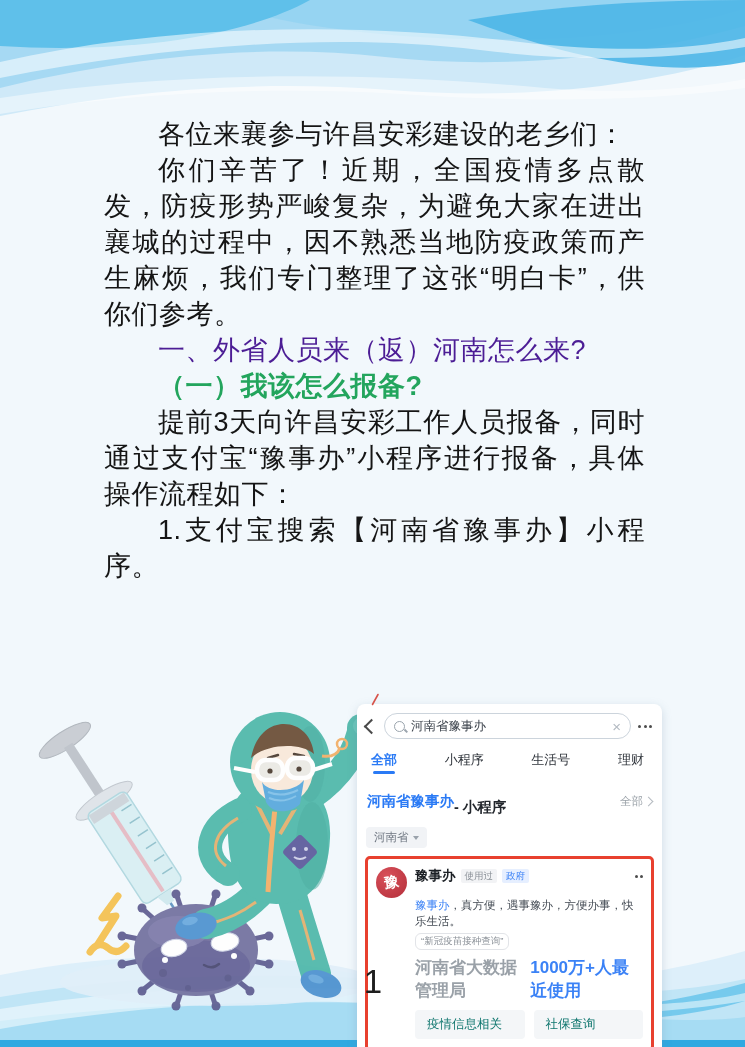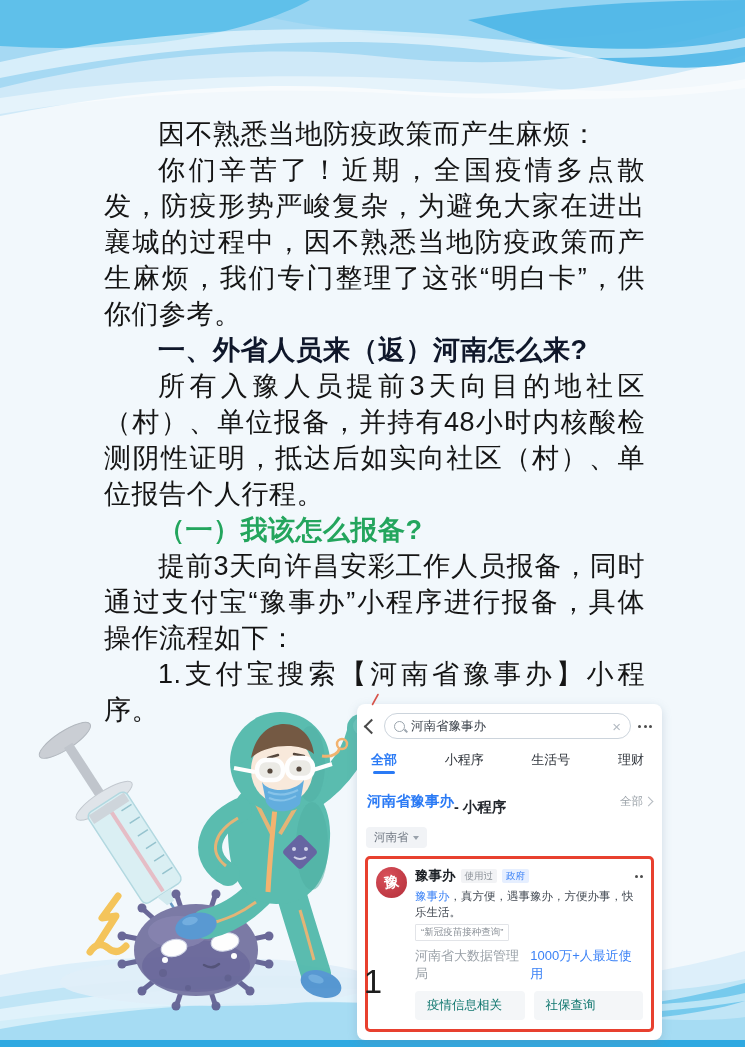--- a/index.html
+++ b/index.html
@@ -5,21 +5,21 @@
   html,body{margin:0;padding:0;}
   body{font-family:"Liberation Sans","DejaVu Sans",sans-serif;}
   .page{position:relative;width:745px;height:1047px;overflow:hidden;background:#f2f8fc;}
   .wave{position:absolute;left:0;width:745px;pointer-events:none;}
   .wave.top{top:0;height:122px;}
   .wave.bottom{bottom:0;height:112px;}
   
   .content{position:absolute;left:104px;top:116px;width:541px;color:#151515;
            font-size:27px;line-height:36px;text-align:justify;letter-spacing:.5px;}
   .content p{margin:0;text-indent:2em;text-align:justify;text-align-last:left;}
-  .h-red{color:#0f172a;font-weight:bold;}
+  .h-red{color:#4c1d95;font-weight:normal;}
   .h-green{color:#23a55d;font-weight:bold;}
   
   .shot{position:absolute;left:357px;top:704px;width:305px;background:#fff;border-radius:8px;
         box-shadow:0 3px 10px rgba(110,140,165,.28);padding-bottom:8px;z-index:4;}
   .srow{display:flex;align-items:center;gap:7px;padding:9px 10px 0 9px;}
   .chev-l{width:9px;height:9px;border-left:2.5px solid #4a4a4a;border-bottom:2.5px solid #4a4a4a;
           transform:rotate(45deg);margin-top:1px;flex:none;}
   .spill{flex:1;height:24px;border:1.5px solid #ccd4dc;border-radius:14px;display:flex;
          align-items:center;gap:6px;padding:0 9px;background:#fff;min-width:0;}
   .mag{width:9px;height:9px;border:1.6px solid #9aa4ad;border-radius:50%;position:relative;flex:none;}
@@ -50,25 +50,25 @@
   .appicon{width:31px;height:31px;border-radius:50%;flex:none;background:radial-gradient(circle at 35% 30%,#d8505a,#b42f3a);
            color:#fff;font-size:15px;font-weight:bold;display:flex;align-items:center;justify-content:center;}
   .appicon span{transform:rotate(-8deg);}
   .acol{flex:1;min-width:0;}
   .arow1{display:flex;align-items:center;gap:5px;}
   .aname{font-size:13.5px;font-weight:bold;color:#1b1f24;}
   .badge{font-size:9.5px;padding:1.5px 4px;border-radius:2px;line-height:1.1;}
   .b-used{background:#f2f3f5;color:#8a9097;}
   .b-gov{background:#e6efff;color:#3b82f6;}
   .arow1 .dots{margin-left:auto;}
-  .adesc{margin-top:4px;font-size:11.5px;color:#454c55;line-height:1.35;}
+  .adesc{margin-top:13px;font-size:11.5px;color:#454c55;line-height:1.35;}
   .adesc .blue{color:#3b82f6;}
-  .atag{display:inline-block;margin-top:4px;border:1px solid #e2e4e8;border-radius:1px;
+  .atag{display:inline-block;margin-top:4px;border:1px solid #e2e4e8;border-radius:6px;
         padding:1px 5px;font-size:9.5px;color:#8a9097;}
-  .aown{display:flex;margin-top:6px;font-size:13px;color:#9aa1a8;align-items:center;}
+  .aown{display:flex;margin-top:6px;font-size:17px;color:#9aa1a8;align-items:center;font-weight:bold;}
   .ause{margin-left:auto;color:#3b82f6;}
   .abtns{display:flex;gap:9px;margin-top:8px;}
   .abtn{flex:1;background:#f4f6f8;border-radius:4px;padding:6px 4px 6px 12px;font-size:12.5px;color:#0f766e;}
   .redtick{position:absolute;left:371px;top:693px;z-index:5;}
   
   .illus{position:absolute;left:26px;top:686px;z-index:3;opacity:.93;}
   .pageno{position:absolute;left:350px;top:963px;width:46px;text-align:center;
           font-size:33px;color:#1d1d1d;z-index:6;}
 </style>
 </head>
@@ -89,24 +89,23 @@
   <svg class="wave bottom" viewBox="0 0 745 112" preserveAspectRatio="none">
     <path d="M0 40 C120 16 240 16 350 38 C490 64 630 48 745 16 V112 H0 Z" fill="#ddeffa"></path>
     <path d="M0 62 C160 34 330 36 500 54 C600 64 690 56 745 44 V112 H0 Z" fill="#c0e5f6"></path>
     <path d="M0 86 C200 60 430 64 620 82 C670 86 720 86 745 82 V112 H0 Z" fill="#a6dcf3"></path>
     <path d="M745 48 C660 72 560 82 450 78 C570 94 680 86 745 66 Z" fill="#5ec0ea" opacity="0.75"></path>
     <path d="M0 74 C170 46 350 48 530 66 C630 75 700 68 745 58 L745 66 C660 80 560 84 460 74 C320 60 160 66 0 94 Z" fill="#ffffff" opacity="0.5"></path>
     <rect x="0" y="105" width="745" height="7" fill="#2fa9e1"></rect>
   </svg>
 
   <div class="content">
-    <p>因不熟悉当地防疫政策而产生麻烦：</p>
+    <p>各位来襄参与许昌安彩建设的老乡们：</p>
     <p>你们辛苦了！近期，全国疫情多点散发，防疫形势严峻复杂，为避免大家在进出襄城的过程中，因不熟悉当地防疫政策而产生麻烦，我们专门整理了这张“明白卡”，供你们参考。</p>
     <p class="h-red">一、外省人员来（返）河南怎么来?</p>
-    <p>所有入豫人员提前3天向目的地社区（村）、单位报备，并持有48小时内核酸检测阴性证明，抵达后如实向社区（村）、单位报告个人行程。</p>
     <p class="h-green">（一）我该怎么报备?</p>
     <p>提前3天向许昌安彩工作人员报备，同时通过支付宝“豫事办”小程序进行报备，具体操作流程如下：</p>
     <p>1.支付宝搜索【河南省豫事办】小程序。</p>
   </div>
 
   <svg class="illus" width="352" height="336" viewBox="0 0 352 336">
     <ellipse cx="192" cy="296" rx="158" ry="24" fill="#e1eff9"></ellipse>
 
     <g transform="translate(40,56) rotate(-33)">
       <ellipse cx="0" cy="-2" rx="30" ry="9" fill="#c7cbd1" stroke="#adb3ba" stroke-width="1"></ellipse>

